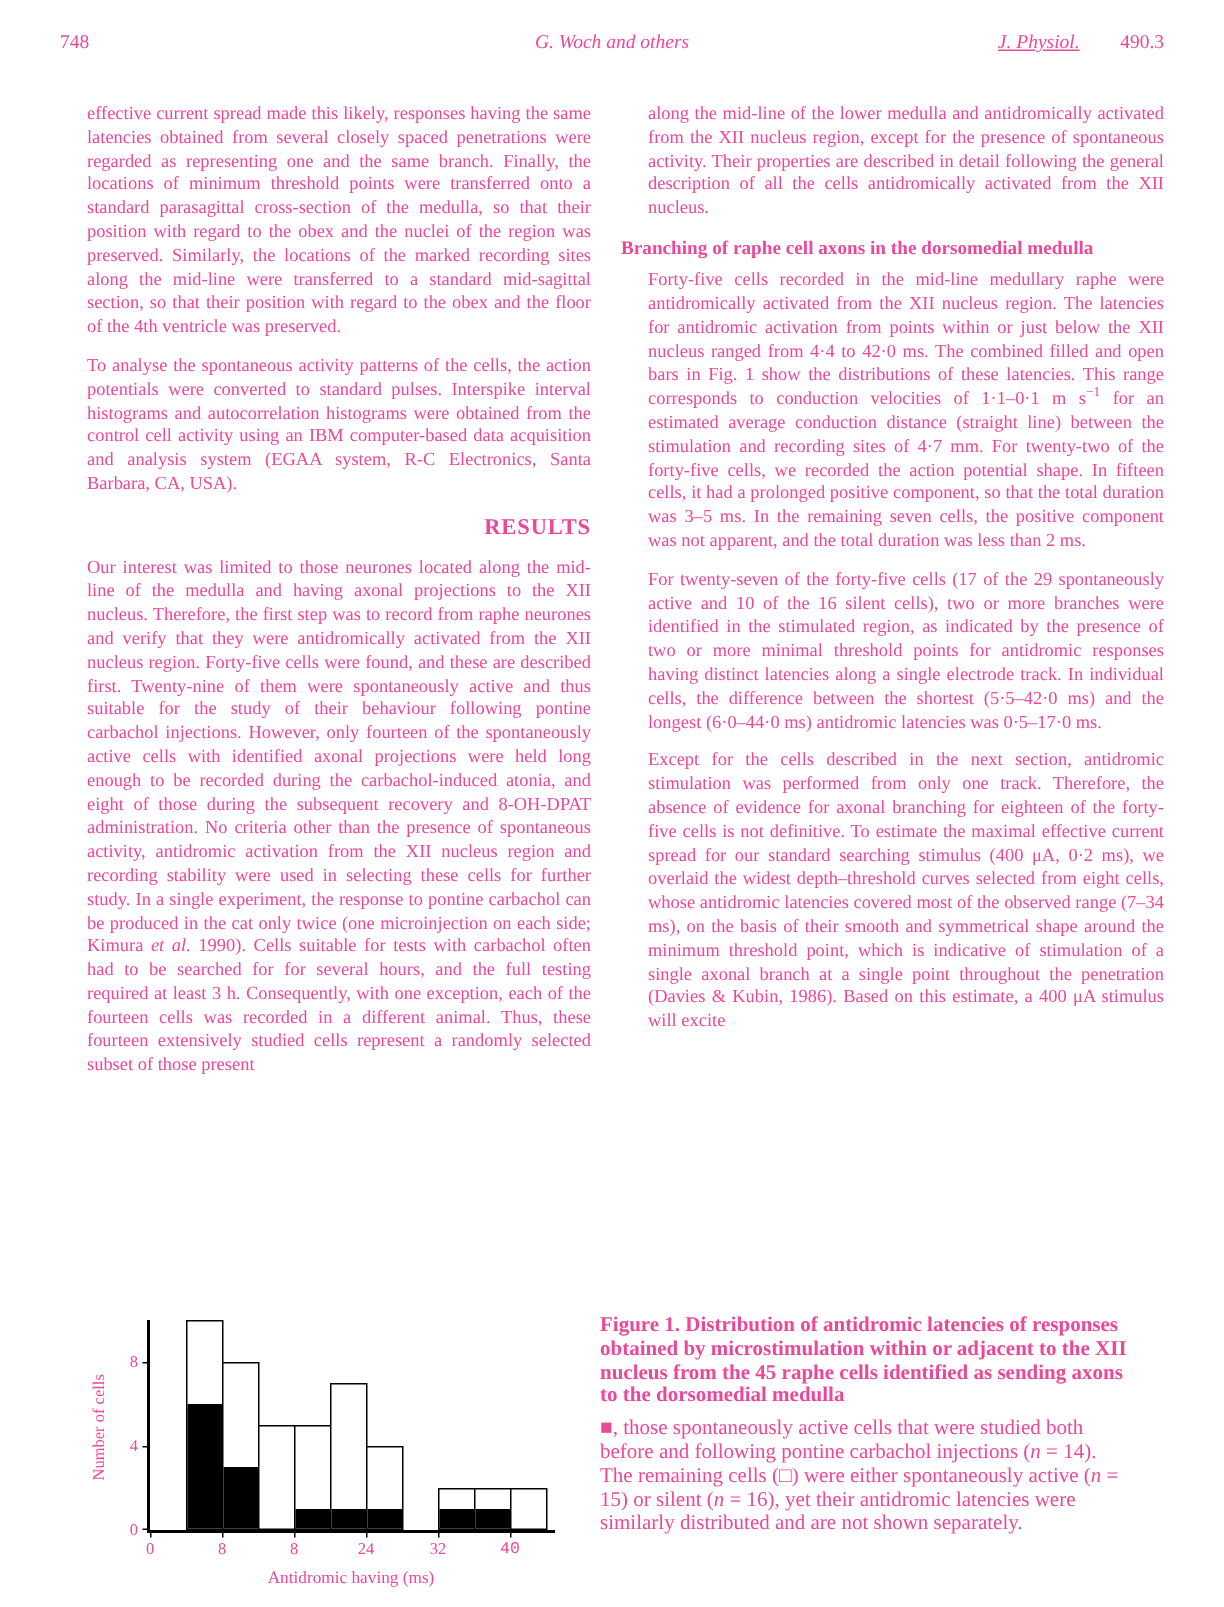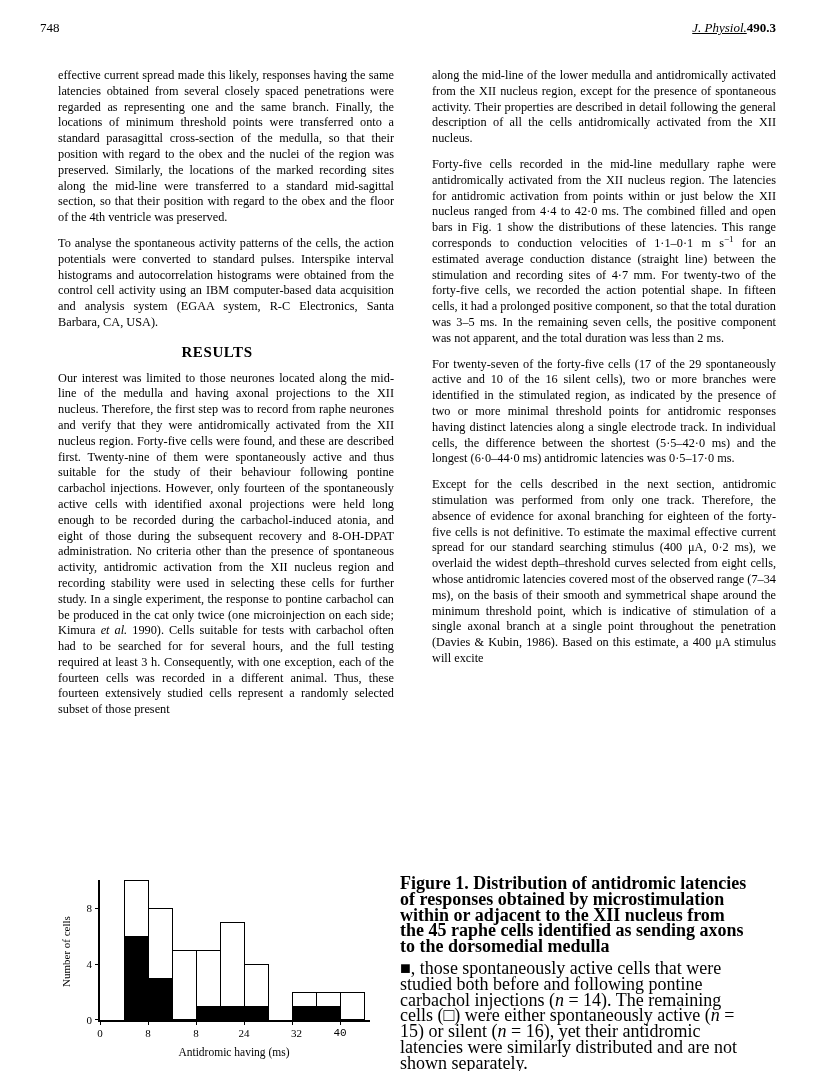--- a/index.html
+++ b/index.html
@@ -2,39 +2,39 @@
 <html><head>
 <meta charset="utf-8">
 <style>
   html, body { margin: 0; padding: 0; background: #ffffff; }
   * { box-sizing: border-box; }
   .page {
     position: relative;
     width: 816px;
     height: 1071px;
     background: #ffffff;
-    color: #000000;
+    color: #ec4899;
     font-family: "Liberation Serif", "DejaVu Serif", serif;
     overflow: hidden;
   }
   
   .header { position: absolute; top: 20px; left: 40px; right: 40px; height: 18px; font-size: 13px; }
   .page-number { position: absolute; left: 0; top: 0; }
   .running-title { position: absolute; left: 0; right: 0; top: 0; text-align: center; font-style: italic; }
   .journal-ref { position: absolute; right: 0; top: 0; }
   .journal-ref .jname { font-style: italic; text-decoration: underline; }
-  .journal-ref .jissue { font-weight: bold; }
+  .journal-ref .jissue { font-weight: normal; margin-left: 27px; }
 
   
   .col { position: absolute; top: 68px; font-size: 12.3px; line-height: 15.8px; text-align: justify; }
   .col-left  { left: 40px;  width: 354px; }
   .col-right { left: 414px; width: 362px; }
   .col p { margin: 0 0 10px 18px; }
   .results {
-    font-size: 15px; font-weight: bold; text-align: center;
+    font-size: 15px; font-weight: bold; text-align: right;
     letter-spacing: 0.6px; margin: 14px 0 10px 0;
   }
   .subheading {
     font-size: 12.8px; font-weight: bold; text-align: left;
     line-height: 16.2px; margin: 2px 0 6px 0;
   }
   .sc { font-variant: small-caps; }
   sup { font-size: 9px; line-height: 0; }
 
   
@@ -58,42 +58,44 @@
     position: absolute; right: calc(100% + 8px); font-size: 11px; line-height: 14px;
   }
   .ylabel {
     position: absolute; left: 2px; top: 12px; height: 140px;
     writing-mode: vertical-rl; transform: rotate(180deg);
     font-size: 11px; display: flex; align-items: center; justify-content: center;
   }
   .xlabel { position: absolute; left: 40px; top: 176px; width: 272px; text-align: center; font-size: 11.5px; }
 
   
-  .caption { position: absolute; left: 400px; top: 876px; width: 352px; font-size: 18px; line-height: 15.8px; text-align: left; }
+  .caption { position: absolute; left: 400px; top: 876px; width: 352px; font-size: 14px; line-height: 15.8px; text-align: left; }
   .caption-title { font-weight: bold; margin-bottom: 6px; }
 </style>
 </head>
 <body>
 
 <div class="page">
 
   <div class="header">
     <span class="page-number">748</span>
+    <span class="running-title">G. Woch and others</span>
     <span class="journal-ref"><span class="jname">J. Physiol.</span><span class="jissue">490.3</span></span>
   </div>
 
   <div class="col col-left">
     <p>effective current spread made this likely, responses having the same latencies obtained from several closely spaced penetrations were regarded as representing one and the same branch. Finally, the locations of minimum threshold points were transferred onto a standard parasagittal cross-section of the medulla, so that their position with regard to the obex and the nuclei of the region was preserved. Similarly, the locations of the marked recording sites along the mid-line were transferred to a standard mid-sagittal section, so that their position with regard to the obex and the floor of the 4th ventricle was preserved.</p>
     <p>To analyse the spontaneous activity patterns of the cells, the action potentials were converted to standard pulses. Interspike interval histograms and autocorrelation histograms were obtained from the control cell activity using an IBM computer-based data acquisition and analysis system (EGAA system, R-C Electronics, Santa Barbara, CA, USA).</p>
     <h1 class="results">RESULTS</h1>
     <p>Our interest was limited to those neurones located along the mid-line of the medulla and having axonal projections to the XII nucleus. Therefore, the first step was to record from raphe neurones and verify that they were antidromically activated from the XII nucleus region. Forty-five cells were found, and these are described first. Twenty-nine of them were spontaneously active and thus suitable for the study of their behaviour following pontine carbachol injections. However, only fourteen of the spontaneously active cells with identified axonal projections were held long enough to be recorded during the carbachol-induced atonia, and eight of those during the subsequent recovery and 8-OH-DPAT administration. No criteria other than the presence of spontaneous activity, antidromic activation from the XII nucleus region and recording stability were used in selecting these cells for further study. In a single experiment, the response to pontine carbachol can be produced in the cat only twice (one microinjection on each side; Kimura <i>et al.</i> 1990). Cells suitable for tests with carbachol often had to be searched for for several hours, and the full testing required at least 3 h. Consequently, with one exception, each of the fourteen cells was recorded in a different animal. Thus, these fourteen extensively studied cells represent a randomly selected subset of those present</p>
   </div>
 
   <div class="col col-right">
     <p>along the mid-line of the lower medulla and antidromically activated from the XII nucleus region, except for the presence of spontaneous activity. Their properties are described in detail following the general description of all the cells antidromically activated from the XII nucleus.</p>
+    <h2 class="subheading">Branching of raphe cell axons in the dorsomedial medulla</h2>
     <p>Forty-five cells recorded in the mid-line medullary raphe were antidromically activated from the XII nucleus region. The latencies for antidromic activation from points within or just below the XII nucleus ranged from 4·4 to 42·0 ms. The combined filled and open bars in Fig. 1 show the distributions of these latencies. This range corresponds to conduction velocities of 1·1–0·1 m s<sup>−1</sup> for an estimated average conduction distance (straight line) between the stimulation and recording sites of 4·7 mm. For twenty-two of the forty-five cells, we recorded the action potential shape. In fifteen cells, it had a prolonged positive component, so that the total duration was 3–5 ms. In the remaining seven cells, the positive component was not apparent, and the total duration was less than 2 ms.</p>
     <p>For twenty-seven of the forty-five cells (17 of the 29 spontaneously active and 10 of the 16 silent cells), two or more branches were identified in the stimulated region, as indicated by the presence of two or more minimal threshold points for antidromic responses having distinct latencies along a single electrode track. In individual cells, the difference between the shortest (5·5–42·0 ms) and the longest (6·0–44·0 ms) antidromic latencies was 0·5–17·0 ms.</p>
     <p>Except for the cells described in the next section, antidromic stimulation was performed from only one track. Therefore, the absence of evidence for axonal branching for eighteen of the forty-five cells is not definitive. To estimate the maximal effective current spread for our standard searching stimulus (400 μA, 0·2 ms), we overlaid the widest depth–threshold curves selected from eight cells, whose antidromic latencies covered most of the observed range (7–34 ms), on the basis of their smooth and symmetrical shape around the minimum threshold point, which is indicative of stimulation of a single axonal branch at a single point throughout the penetration (Davies &amp; Kubin, 1986). Based on this estimate, a 400 μA stimulus will excite</p>
   </div>
 
   <div class="figure">
     <div class="ylabel">Number of cells</div>
     <div class="plot" id="plot">
         <div class="bar" style="left: 24px; width: 25px; height: 140px;">
           <div class="bar-fill" style="height: 84px;"></div>
@@ -120,21 +122,21 @@
         <div class="bar" style="left: 240px; width: 25px; height: 28px;"></div>
         <div class="xtick" style="left: 0px;"></div>
         <div class="xtick-label" style="left: 0px;">0</div>
         <div class="xtick" style="left: 48px;"></div>
         <div class="xtick-label" style="left: 48px;">8</div>
         <div class="xtick" style="left: 96px;"></div>
         <div class="xtick-label" style="left: 96px;">8</div>
         <div class="xtick" style="left: 144px;"></div>
         <div class="xtick-label" style="left: 144px;">24</div>
         <div class="xtick" style="left: 192px;"></div>
-        <div class="xtick-label" style="left: 192px; text-align: right;">32</div>
+        <div class="xtick-label" style="left: 192px;">32</div>
         <div class="xtick" style="left: 240px;"></div>
         <div class="xtick-label" style="left: 240px; font-family: Liberation Mono, monospace;">40</div>
         <div class="ytick" style="bottom: 0px;"></div>
         <div class="ytick-label" style="bottom: -7px;">0</div>
         <div class="ytick" style="bottom: 55px;"></div>
         <div class="ytick-label" style="bottom: 49px;">4</div>
         <div class="ytick" style="bottom: 111px;"></div>
         <div class="ytick-label" style="bottom: 105px;">8</div>
       </div>
     <div class="xlabel">Antidromic having (ms)</div>

